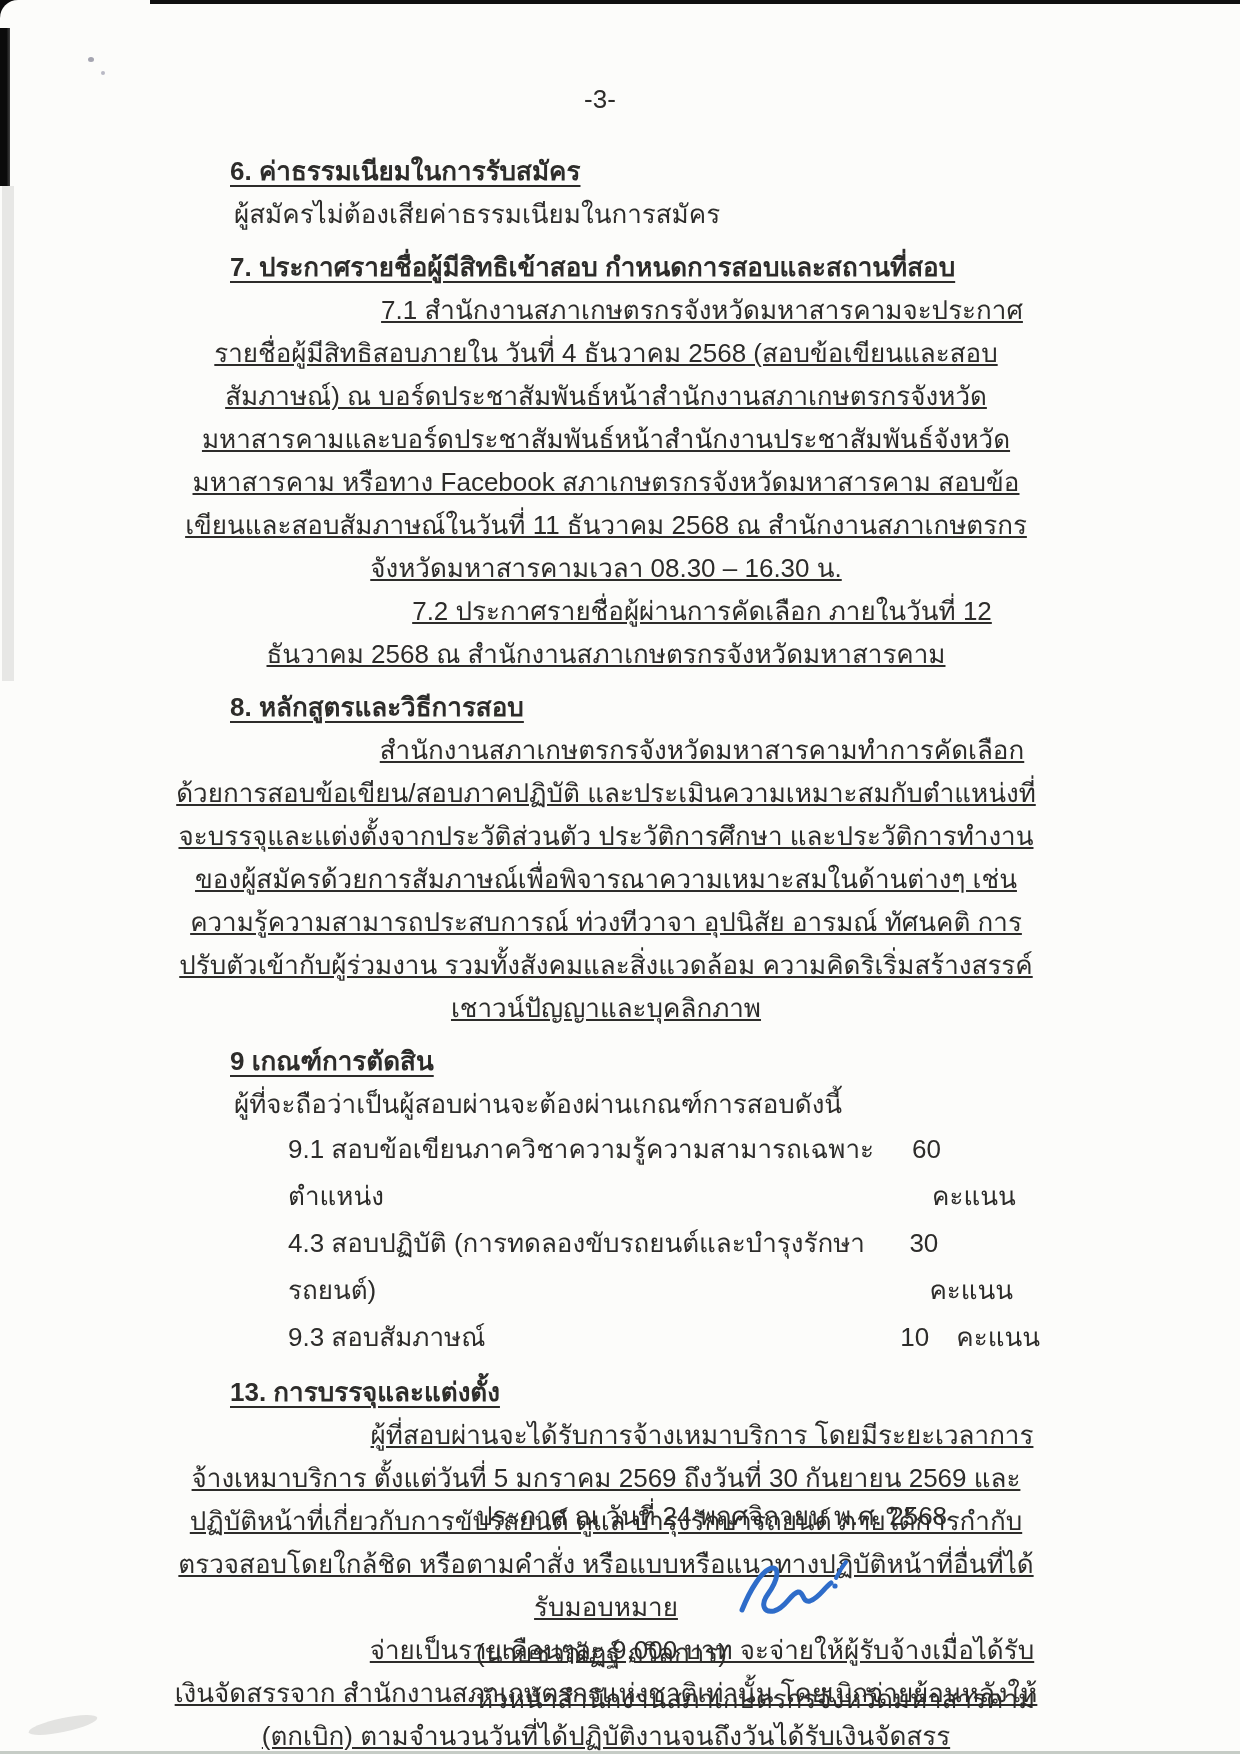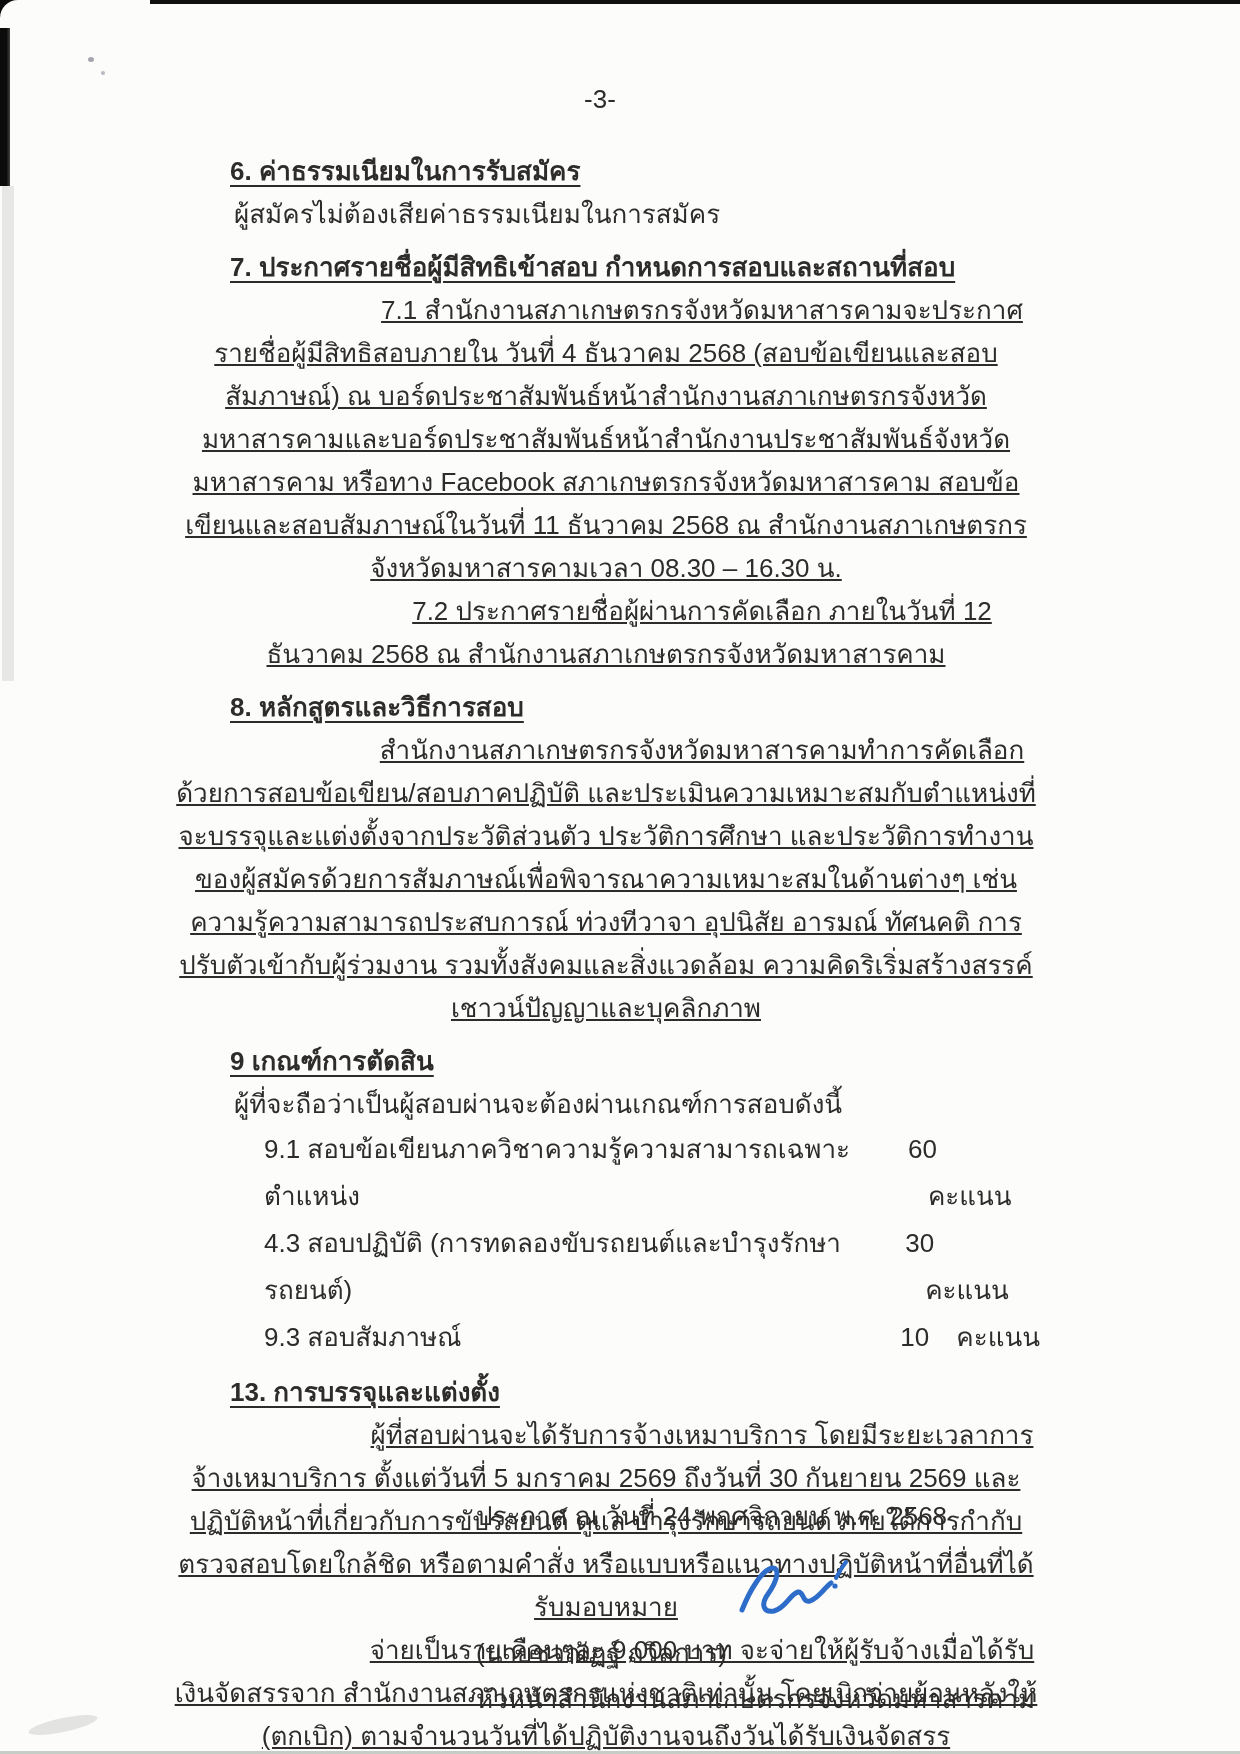--- a/index.html
+++ b/index.html
@@ -23,21 +23,21 @@
   .speck-a{position:absolute;top:57px;left:88px;width:6px;height:5px;background:#8f8f9e;border-radius:50%;opacity:.8;}
   .speck-b{position:absolute;top:71px;left:101px;width:4px;height:4px;background:#a8a8b6;border-radius:50%;opacity:.8;}
   .smudge{position:absolute;top:1718px;left:28px;width:70px;height:14px;background:#e3e3e1;border-radius:50%;transform:rotate(-12deg);}
 
   .page-number{position:absolute;top:78px;left:0;width:1200px;text-align:center;}
 
   .content{position:absolute;top:140px;left:172px;width:868px;}
   .h{font-weight:bold;text-decoration:underline;text-underline-offset:5px;margin:10px 0 0 58px;}
   .body-flush{margin:0 0 0 62px;}
   .para{margin:0;text-indent:192px;text-align:center;text-decoration:underline;}
-  .score-row{display:flex;justify-content:space-between;margin-left:92px;line-height:47px;}
+  .score-row{display:flex;justify-content:space-between;margin-left:116px;line-height:47px;}
   .score-val{display:inline-block;text-align:right;}
   .score-unit{display:inline-block;margin-left:20px;}
 
   .closing{position:absolute;top:1494px;left:476px;width:640px;}
   .closing .date-line{line-height:44px;}
   .sig-wrap{margin-top:18px;height:70px;display:flex;justify-content:center;}
   .signer-name{line-height:46px;margin-top:4px;}
   .signer-title{line-height:46px;}
 </style>
 </head>

